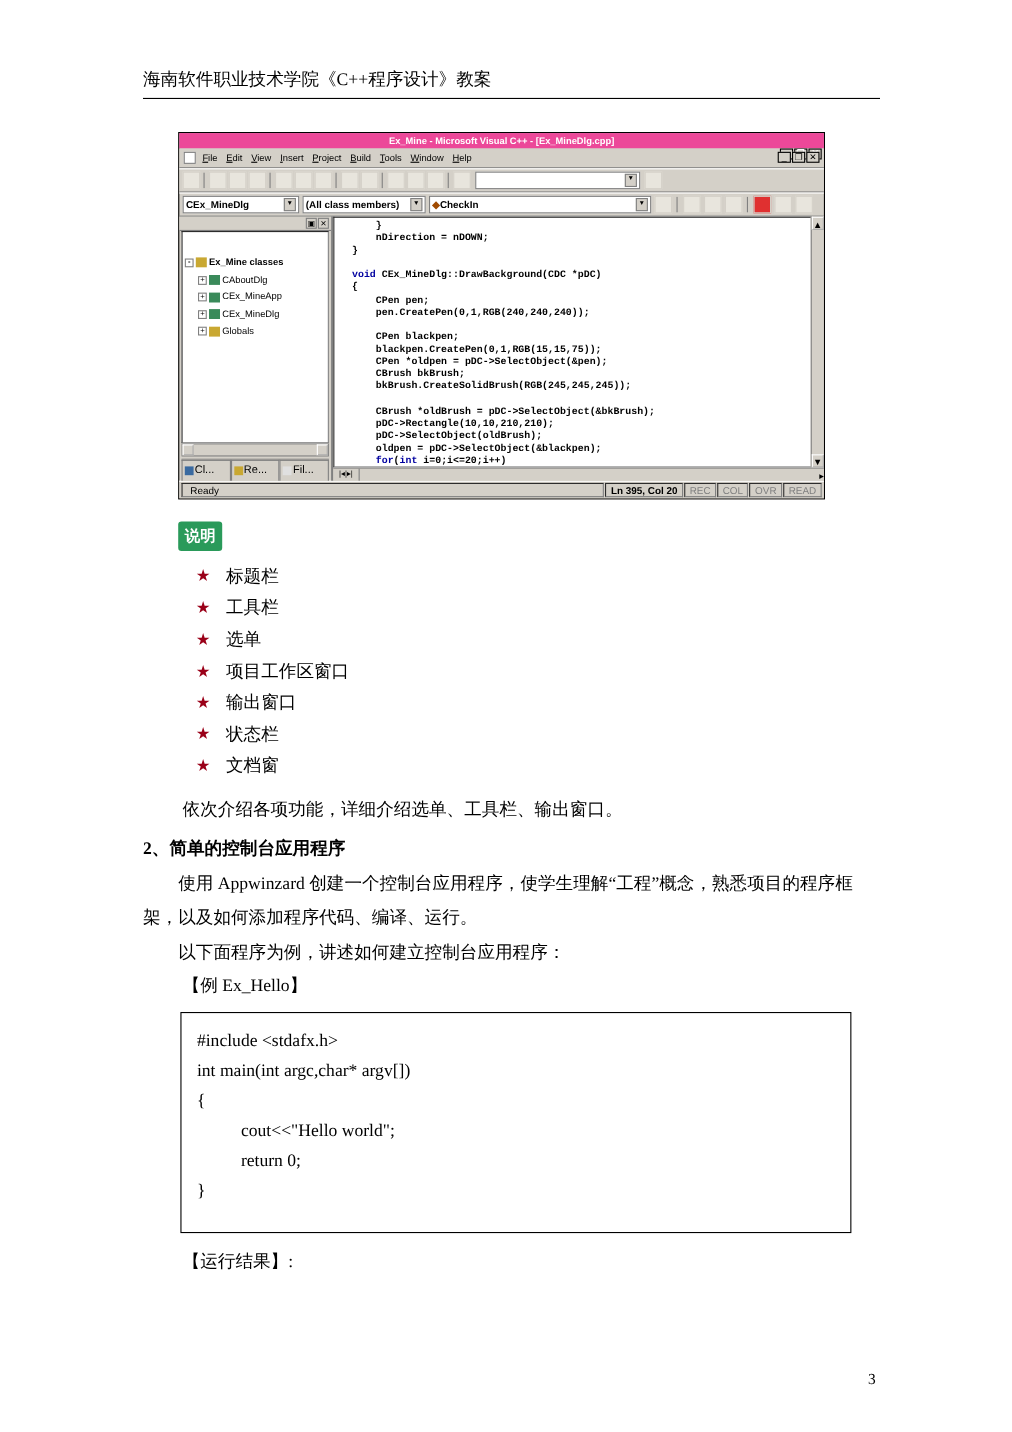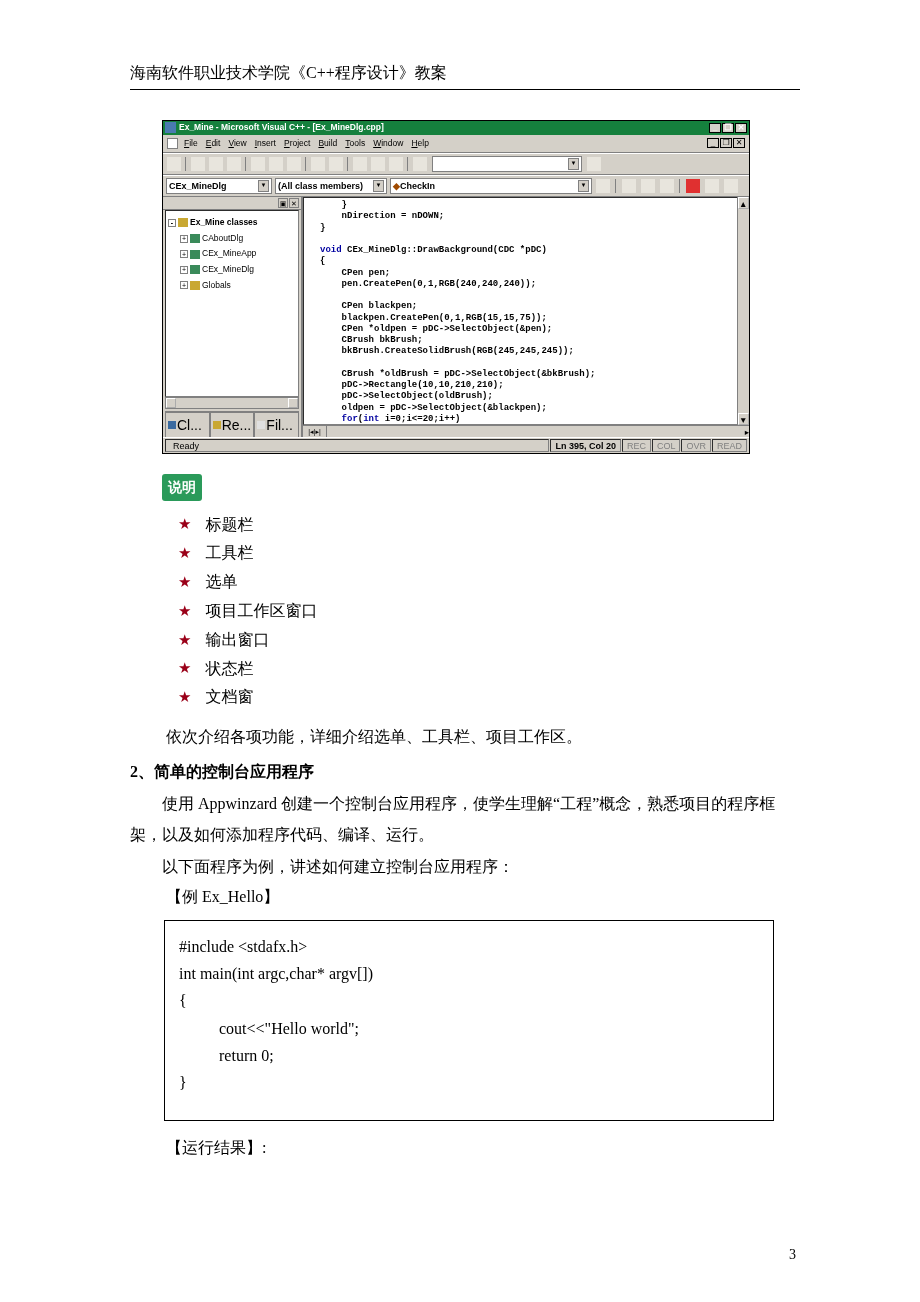--- a/index.html
+++ b/index.html
@@ -20,27 +20,28 @@
     
     .ide {
       width: 588px;
       margin: 0 0 20px 32px;
       font-family: "Tahoma", "MS Sans Serif", sans-serif;
       font-size: 8.5px;
       border: 1px solid #000;
       background: #d4d0c8;
     }
     .ide-titlebar {
-      background: #15803d;
+      background: #ec4899;
       color: #fff;
       display: flex;
       align-items: center;
       padding: 1px 2px;
       height: 14px;
       font-weight: bold;
+      flex-direction: column;
     }
     .ide-titlebar .ico { width: 11px; height: 11px; background: #4a7ab0; margin-right: 3px; }
     .winbtns { margin-left: auto; display: flex; gap: 1px; }
     .winbtn { width: 12px; height: 10px; background: #d4d0c8; border: 1px solid #000; display:flex; align-items:center; justify-content:center; font-size:8px; line-height:1; }
     .ide-menubar {
       display: flex;
       align-items: center;
       padding: 2px 4px;
       background: #d4d0c8;
       border-bottom: 1px solid #808080;
@@ -71,36 +72,36 @@
       width: 140px; display:flex; flex-direction:column;
       border-right: 2px solid #808080;
     }
     .ws-head {
       display:flex; justify-content:flex-end; padding:1px 2px;
       background:#d4d0c8; border-bottom:1px solid #808080;
     }
     .ws-head .wb { width:10px; height:10px; background:#d4d0c8; border:1px solid #808080; font-size:7px; display:flex; align-items:center; justify-content:center; margin-left:1px; }
     .tree {
       flex:1; background:#fff; border:1px inset #808080; margin:0 2px 0 2px;
-      padding: 4px 2px; overflow:hidden; position:relative;
+      padding: 20px 2px; overflow:hidden; position:relative;
     }
     .tnode { display:flex; align-items:center; gap:2px; padding:1px 0; white-space:nowrap; }
     .tbox { width:8px; height:8px; border:1px solid #808080; display:inline-flex; align-items:center; justify-content:center; font-size:7px; line-height:1; }
     .tico { width:10px; height:9px; background:#c9a832; display:inline-block; }
     .tico.cls { background:#3a8a5a; }
     .tnode.l1 { padding-left: 0; font-weight: bold; }
     .tnode.l2 { padding-left: 12px; }
     .ws-sb { height: 12px; margin: 0 2px; background:#d4d0c8; border:1px solid #808080; display:flex; }
     .ws-sb .thumb{ width:10px; height:100%; background:#d4d0c8; border:1px outset #fff; }
     .ws-tabs {
       display:flex; background:#d4d0c8; border-top:1px solid #808080; margin:2px 2px 0 2px;
     }
     .ws-tabs .wt {
       flex:1; border:1px solid #808080; border-bottom:none; background:#d4d0c8;
-      padding:1px 2px; font-size:14px; display:flex; align-items:center; gap:1px;
+      padding:1px 2px; font-size:10px; display:flex; align-items:center; gap:1px;
       white-space:nowrap; overflow:hidden;
     }
     .ws-tabs .wt .ti{ width:8px; height:8px; }
     .editor {
       flex:1; display:flex; flex-direction:column; position:relative;
     }
     .ed-area {
       flex:1; background:#fff; border:1px inset #808080; margin:0 0 0 0;
       padding: 2px 2px 2px 16px;
       font-family: "Courier New", monospace; font-size:9px; font-weight:bold;
@@ -343,21 +344,21 @@
     <li>
       <span class="star">★</span>
       <span>状态栏</span>
     </li>
     <li>
       <span class="star">★</span>
       <span>文档窗</span>
     </li>
   </ul>
 
-<div class="indent1">依次介绍各项功能，详细介绍选单、工具栏、项目工作区。</div>
+<div class="indent1">依次介绍各项功能，详细介绍选单、工具栏、输出窗口。</div>
 
 <div class="h2-line">2、简单的控制台应用程序</div>
 
 <div class="para">使用 Appwinzard 创建一个控制台应用程序，使学生理解“工程”概念，熟悉项目的程序框架，以及如何添加程序代码、编译、运行。</div>
 <div class="para">以下面程序为例，讲述如何建立控制台应用程序：</div>
 <div class="indent1">【例 Ex_Hello】</div>
 
 <div class="codeblock">
   <div>#include &lt;stdafx.h&gt;</div>
   <div>int main(int argc,char* argv[])</div>

